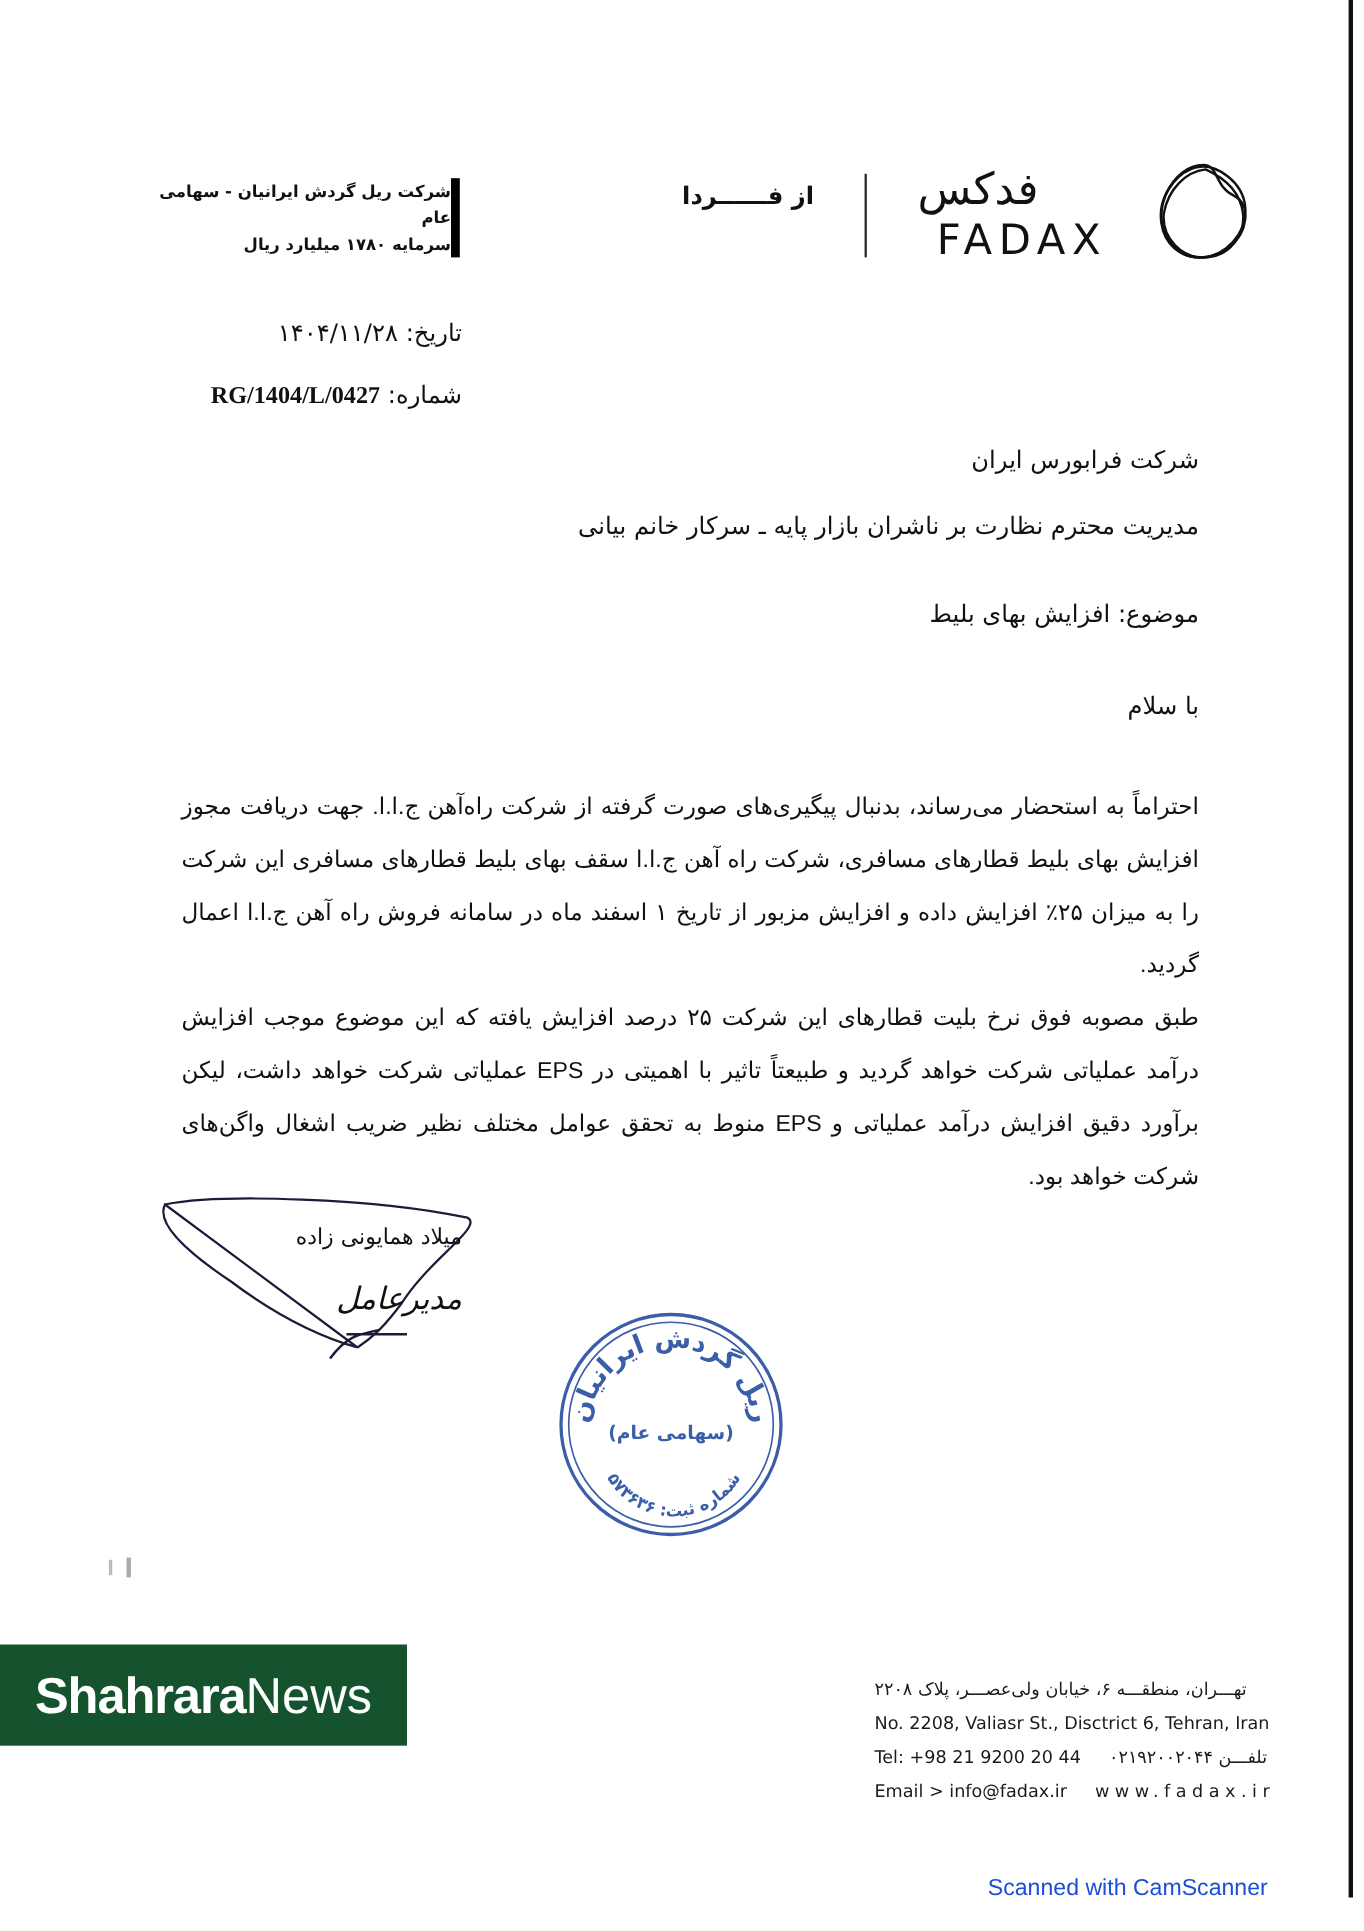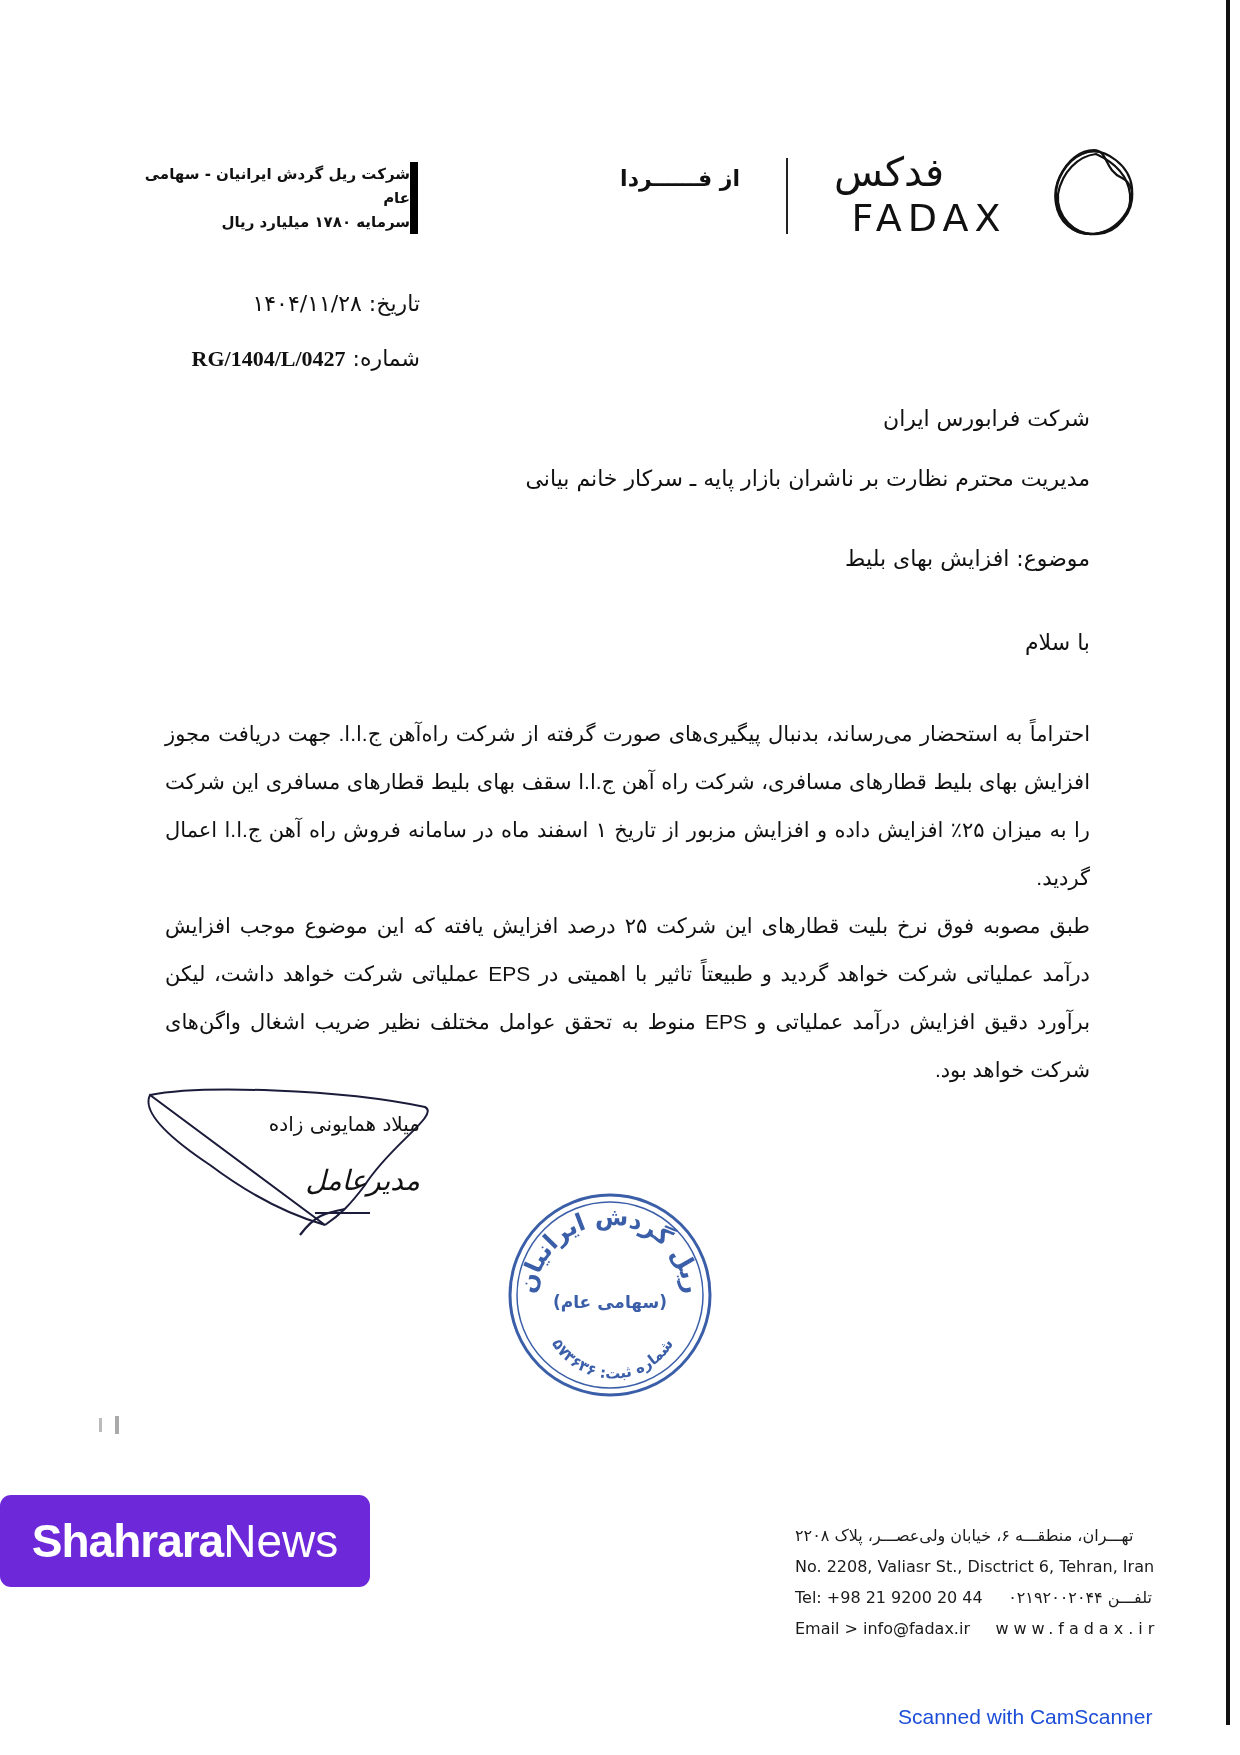--- a/index.html
+++ b/index.html
@@ -55,23 +55,23 @@
     }
     .body-text p { margin: 0; }
 
     .signature-svg { left: 140px; top: 1085px; width: 300px; height: 160px; }
     .signer-name { left: 240px; top: 1100px; width: 180px; font-size: 20px; margin-top: 12px; }
     .signer-title { left: 300px; top: 1164px; width: 120px; font-size: 28px; font-style: italic; }
 
     .stamp { left: 505px; top: 1190px; width: 210px; height: 210px; }
 
     .watermark {
-      left: 0; top: 1495px; width: 370px; height: 92px; background: #6d28d9;
+      left: 0; top: 1495px; width: 370px; height: 92px; background: #14532d;
       display: flex; align-items: center; justify-content: center;
-      color: #fff; font-size: 46px; font-family: "Liberation Sans", sans-serif; border-radius: 11px;
+      color: #fff; font-size: 46px; font-family: "Liberation Sans", sans-serif;
     }
     .watermark .bold { font-weight: bold; letter-spacing: -1px; }
 
     .footer { left: 795px; top: 1520px; width: 380px; font-size: 16px; line-height: 31px; color: #1a1a1a; }
     .footer .ln { white-space: nowrap; }
     .footer .fa { direction: rtl; text-align: left; }
     .footer .spread { letter-spacing: 5px; }
 
     .scanner-note {
       left: 898px; top: 1705px; width: 330px; font-size: 21px;

